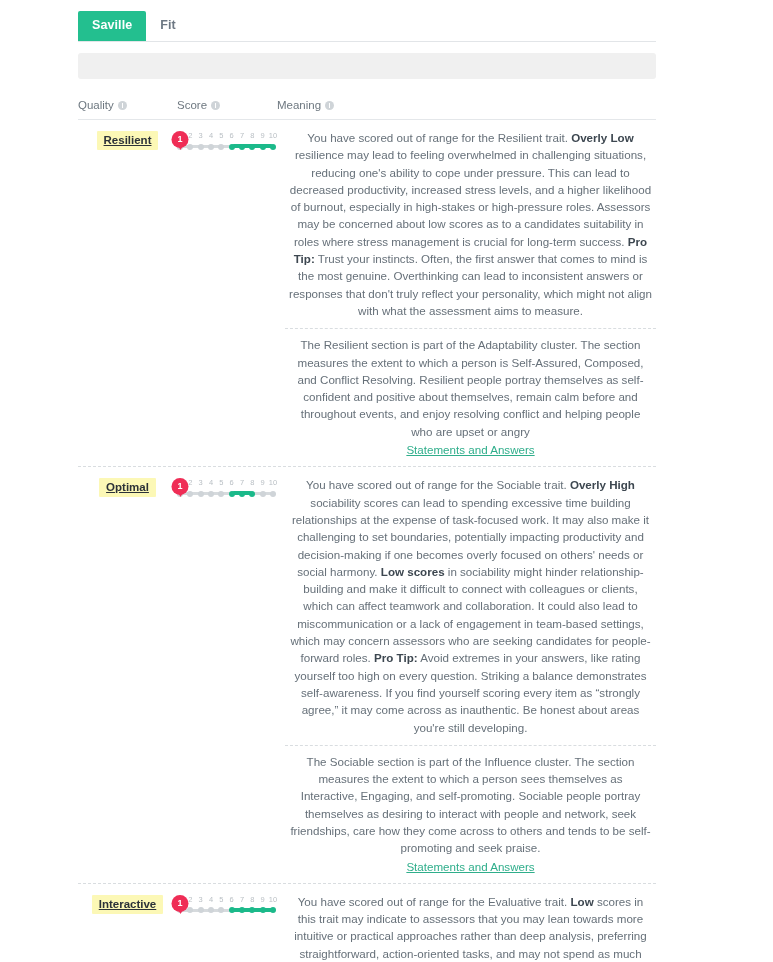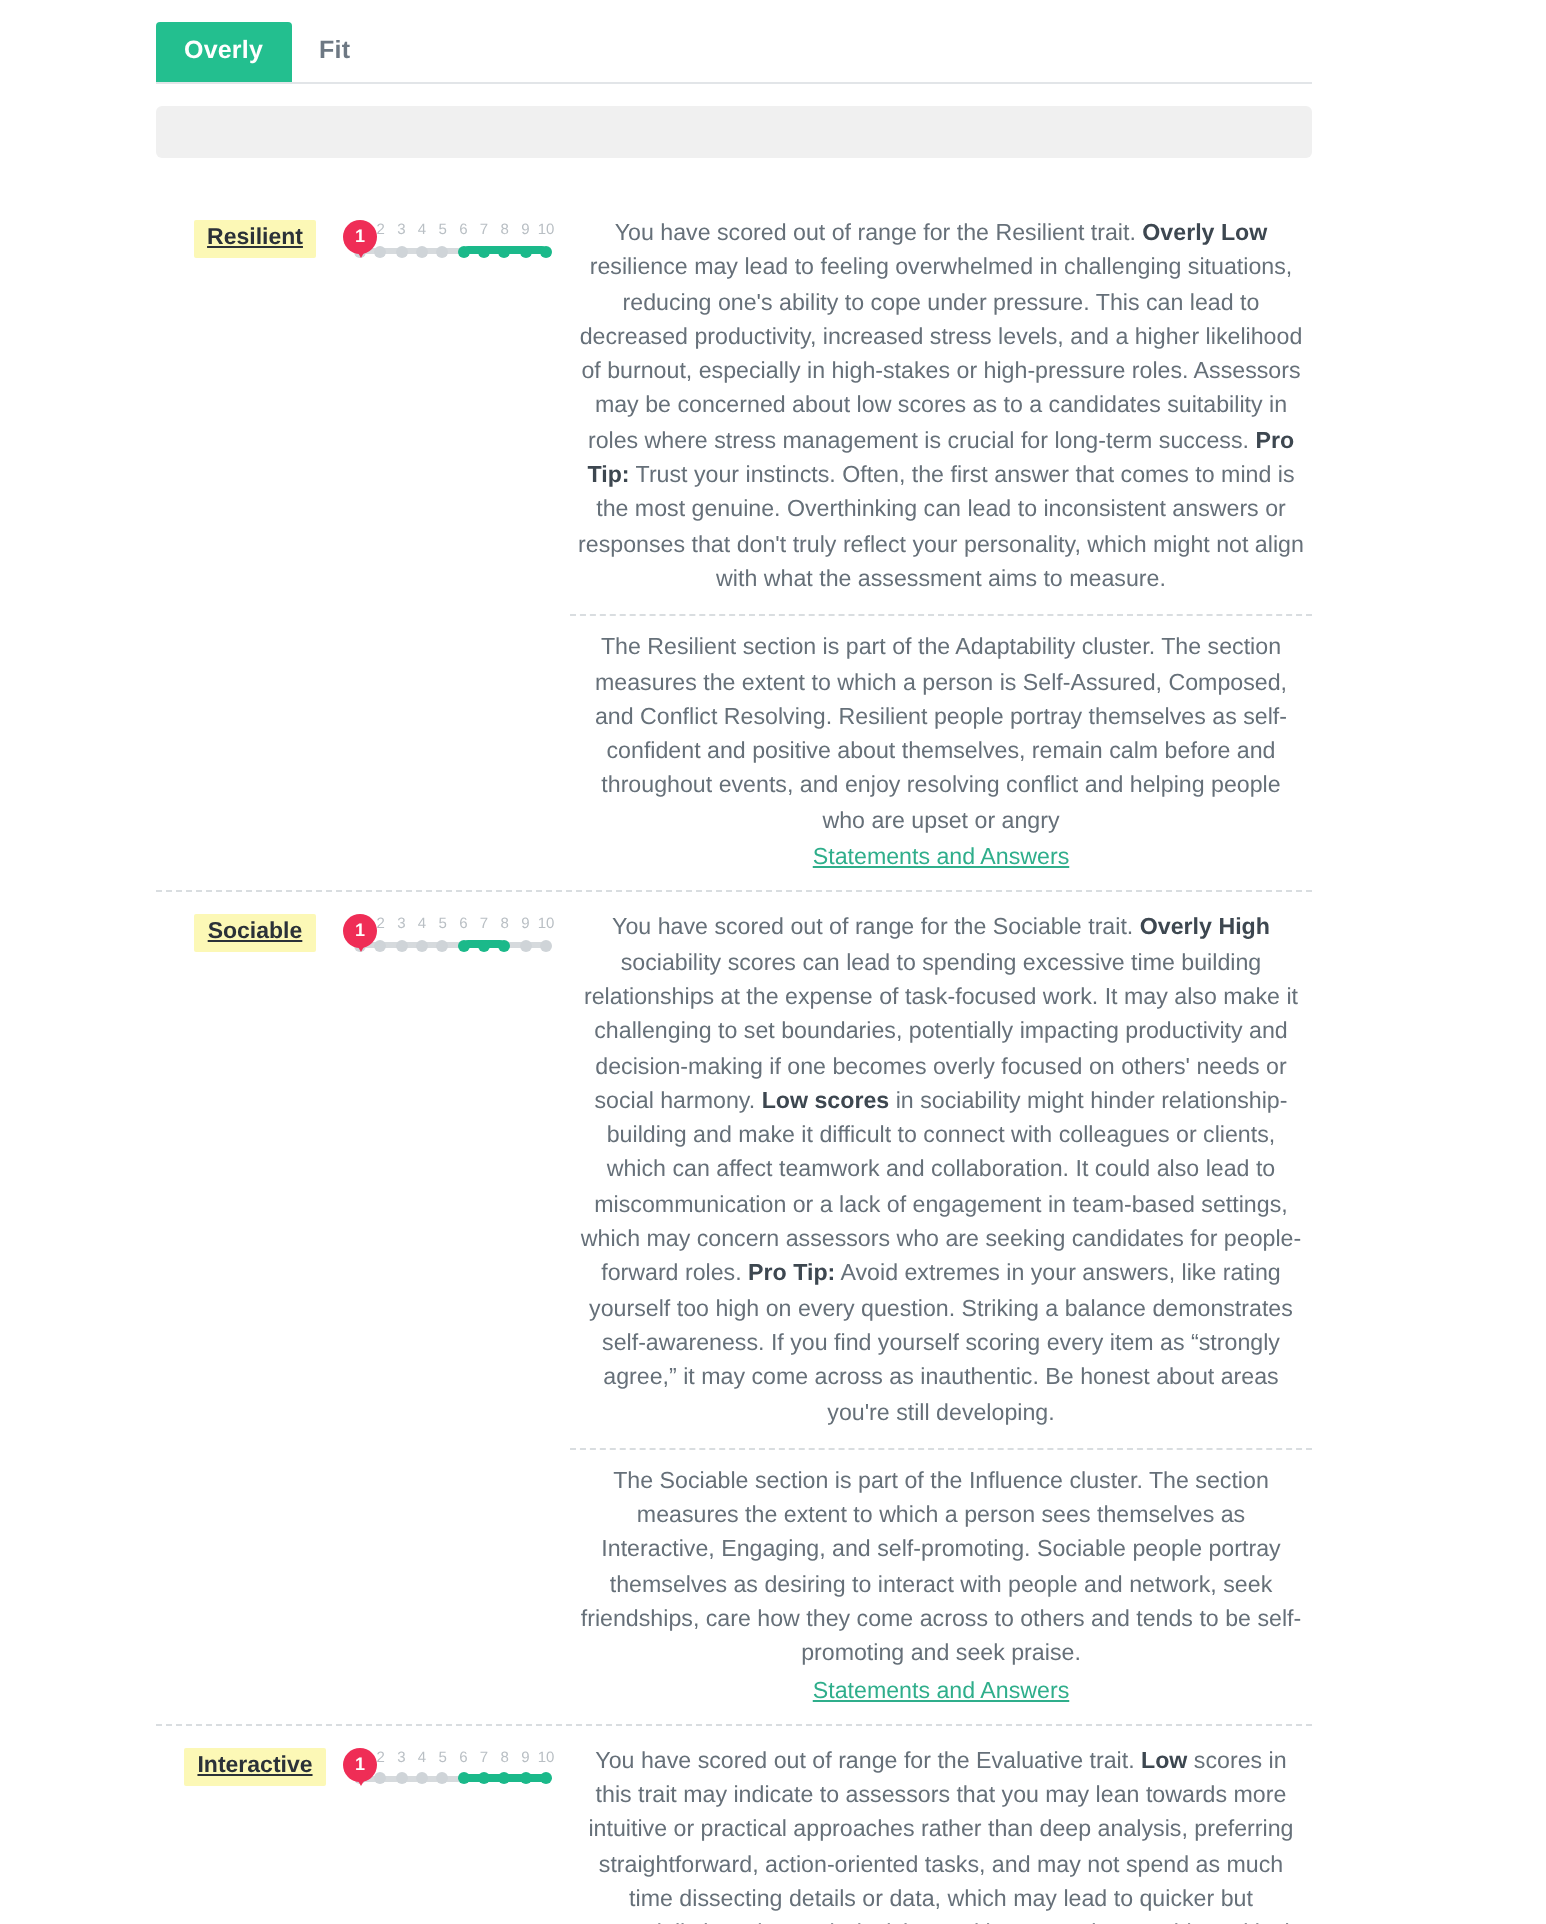--- a/index.html
+++ b/index.html
@@ -248,28 +248,42 @@
     border-top: 1px dashed #d9dde0;
     margin: 8px 0 0 0;
   }
 </style>
 </head>
 <body>
 
 <div class="page">
 
   <div class="tabs">
-    <div class="tab active">Overly</div>
+    <div class="tab active">Saville</div>
     <div class="tab plain">Fit</div>
   </div>
 
   <div class="grey-bar"></div>
 
   <div class="table">
 
+    <div class="thead">
+      <div class="th th-quality">
+        <span>Quality</span>
+        <span class="info-icon"></span>
+      </div>
+      <div class="th th-score">
+        <span>Score</span>
+        <span class="info-icon"></span>
+      </div>
+      <div class="th th-meaning">
+        <span>Meaning</span>
+        <span class="info-icon"></span>
+      </div>
+    </div>
 
     <div id="rows-host">
         <div class="row">
           <div class="cell-quality">
             <span class="badge">Resilient</span>
           </div>
           <div class="cell-score">
             <div class="slider">
               <div class="ticks">
                 <span class="tick" style="left:3.00px">1</span>
@@ -301,21 +315,21 @@
           <div class="cell-meaning">
             <div class="meaning-block">You have scored out of range for the Resilient trait. <b>Overly Low</b> resilience may lead to feeling overwhelmed in challenging situations, reducing one's ability to cope under pressure. This can lead to decreased productivity, increased stress levels, and a higher likelihood of burnout, especially in high-stakes or high-pressure roles. Assessors may be concerned about low scores as to a candidates suitability in roles where stress management is crucial for long-term success. <b>Pro Tip:</b> Trust your instincts. Often, the first answer that comes to mind is the most genuine. Overthinking can lead to inconsistent answers or responses that don't truly reflect your personality, which might not align with what the assessment aims to measure.</div>
             <div class="meaning-sep"></div>
             <div class="cluster-block">The Resilient section is part of the Adaptability cluster. The section measures the extent to which a person is Self-Assured, Composed, and Conflict Resolving. Resilient people portray themselves as self-confident and positive about themselves, remain calm before and throughout events, and enjoy resolving conflict and helping people who are upset or angry</div>
             <a class="sa-link">Statements and Answers</a>
           </div>
         </div>
         <div class="row-sep"></div>
         <div class="row">
           <div class="cell-quality">
-            <span class="badge">Sociable</span>
+            <span class="badge">Optimal</span>
           </div>
           <div class="cell-score">
             <div class="slider">
               <div class="ticks">
                 <span class="tick" style="left:3.00px">1</span>
                 <span class="tick" style="left:13.33px">2</span>
                 <span class="tick" style="left:23.67px">3</span>
                 <span class="tick" style="left:34.00px">4</span>
                 <span class="tick" style="left:44.33px">5</span>
                 <span class="tick" style="left:54.67px">6</span>

